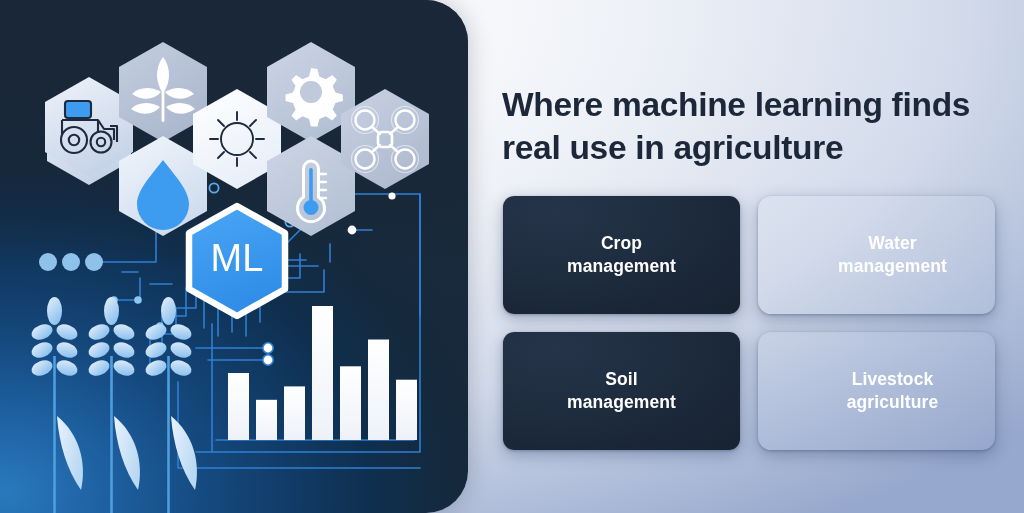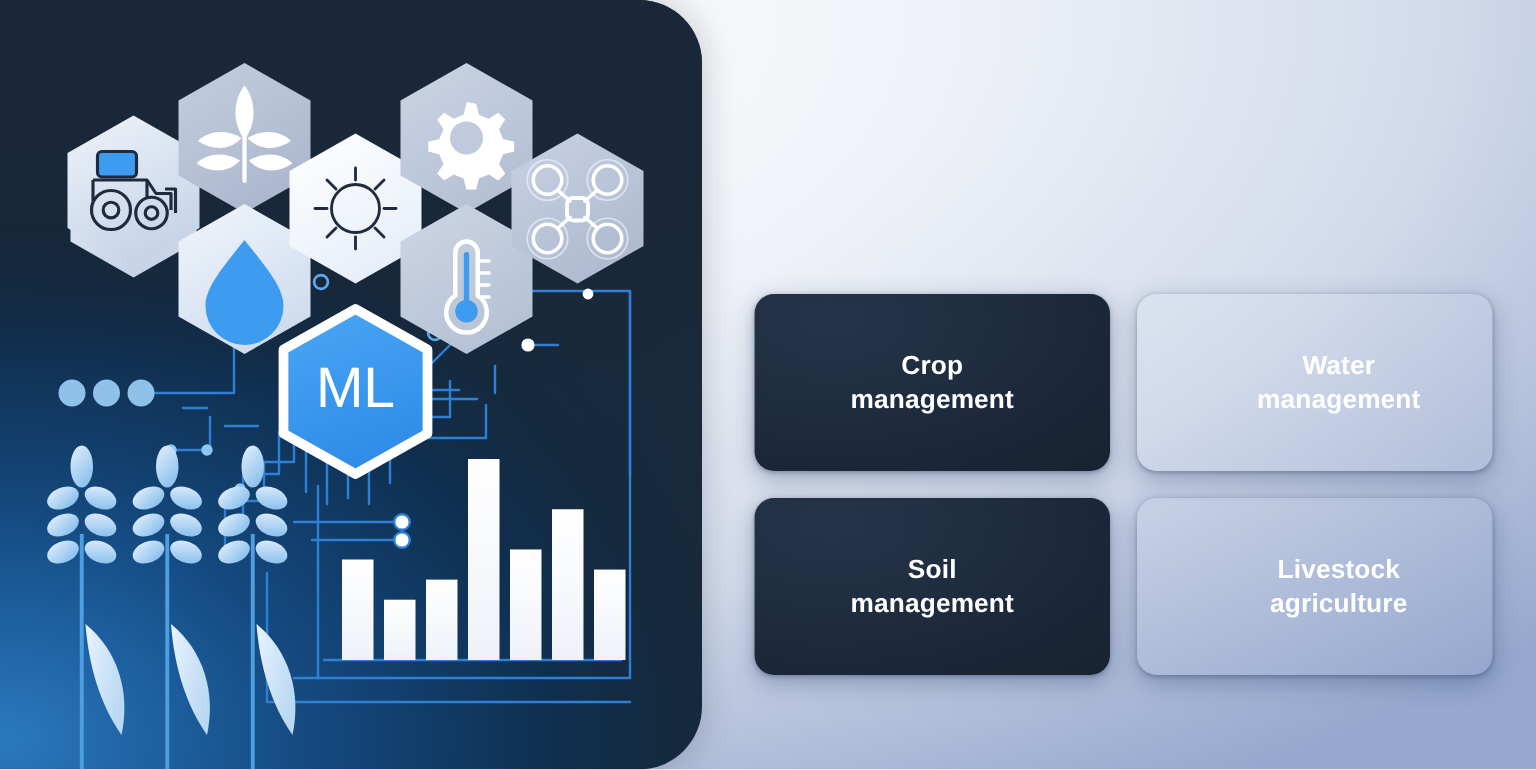--- a/index.html
+++ b/index.html
@@ -59,20 +59,21 @@
     text-align:center;
     color:#ffffff;
     font-size:17.5px;line-height:1.33;font-weight:bold;
     letter-spacing:.1px;
     position:relative;
     box-shadow:0 5px 16px rgba(42,62,104,.34), 0 1px 3px rgba(30,45,80,.30);
   }
   .card.dark{
     background:
       radial-gradient(120% 130% at 22% 14%, #253449 0%, #1f2d40 38%, #1a2637 70%, #18222f 100%);
+    border-radius: 11px;
   }
   .card.blue{
     background:
       radial-gradient(120% 130% at 24% 16%, #3d63a6 0%, #2f5191 34%, #2746822 0%, #284682 62%, #22417b 100%),
       linear-gradient(145deg,#35599b 0%,#26457d 100%);
     padding-left: 32px;
   }
   .card-label{display:block;white-space:pre-line;}
 </style>
 </head>
@@ -348,20 +349,21 @@
             </g>
             <path d="M171 400 c22 18 30 46 24 74 c-14 -20 -22 -46 -24 -74 z" fill="url(#gBlade)"></path>
           </g>
         </g>
       </svg>
     </div>
   </div>
 
   <div id="right">
 
+    <h1 id="title">Where machine learning finds real use in agriculture</h1>
 
     <div id="cards">
 
       <div class="card dark">
         <span class="card-label">Crop
 management</span>
       </div>
 
       <div class="card blue">
         <span class="card-label">Water

